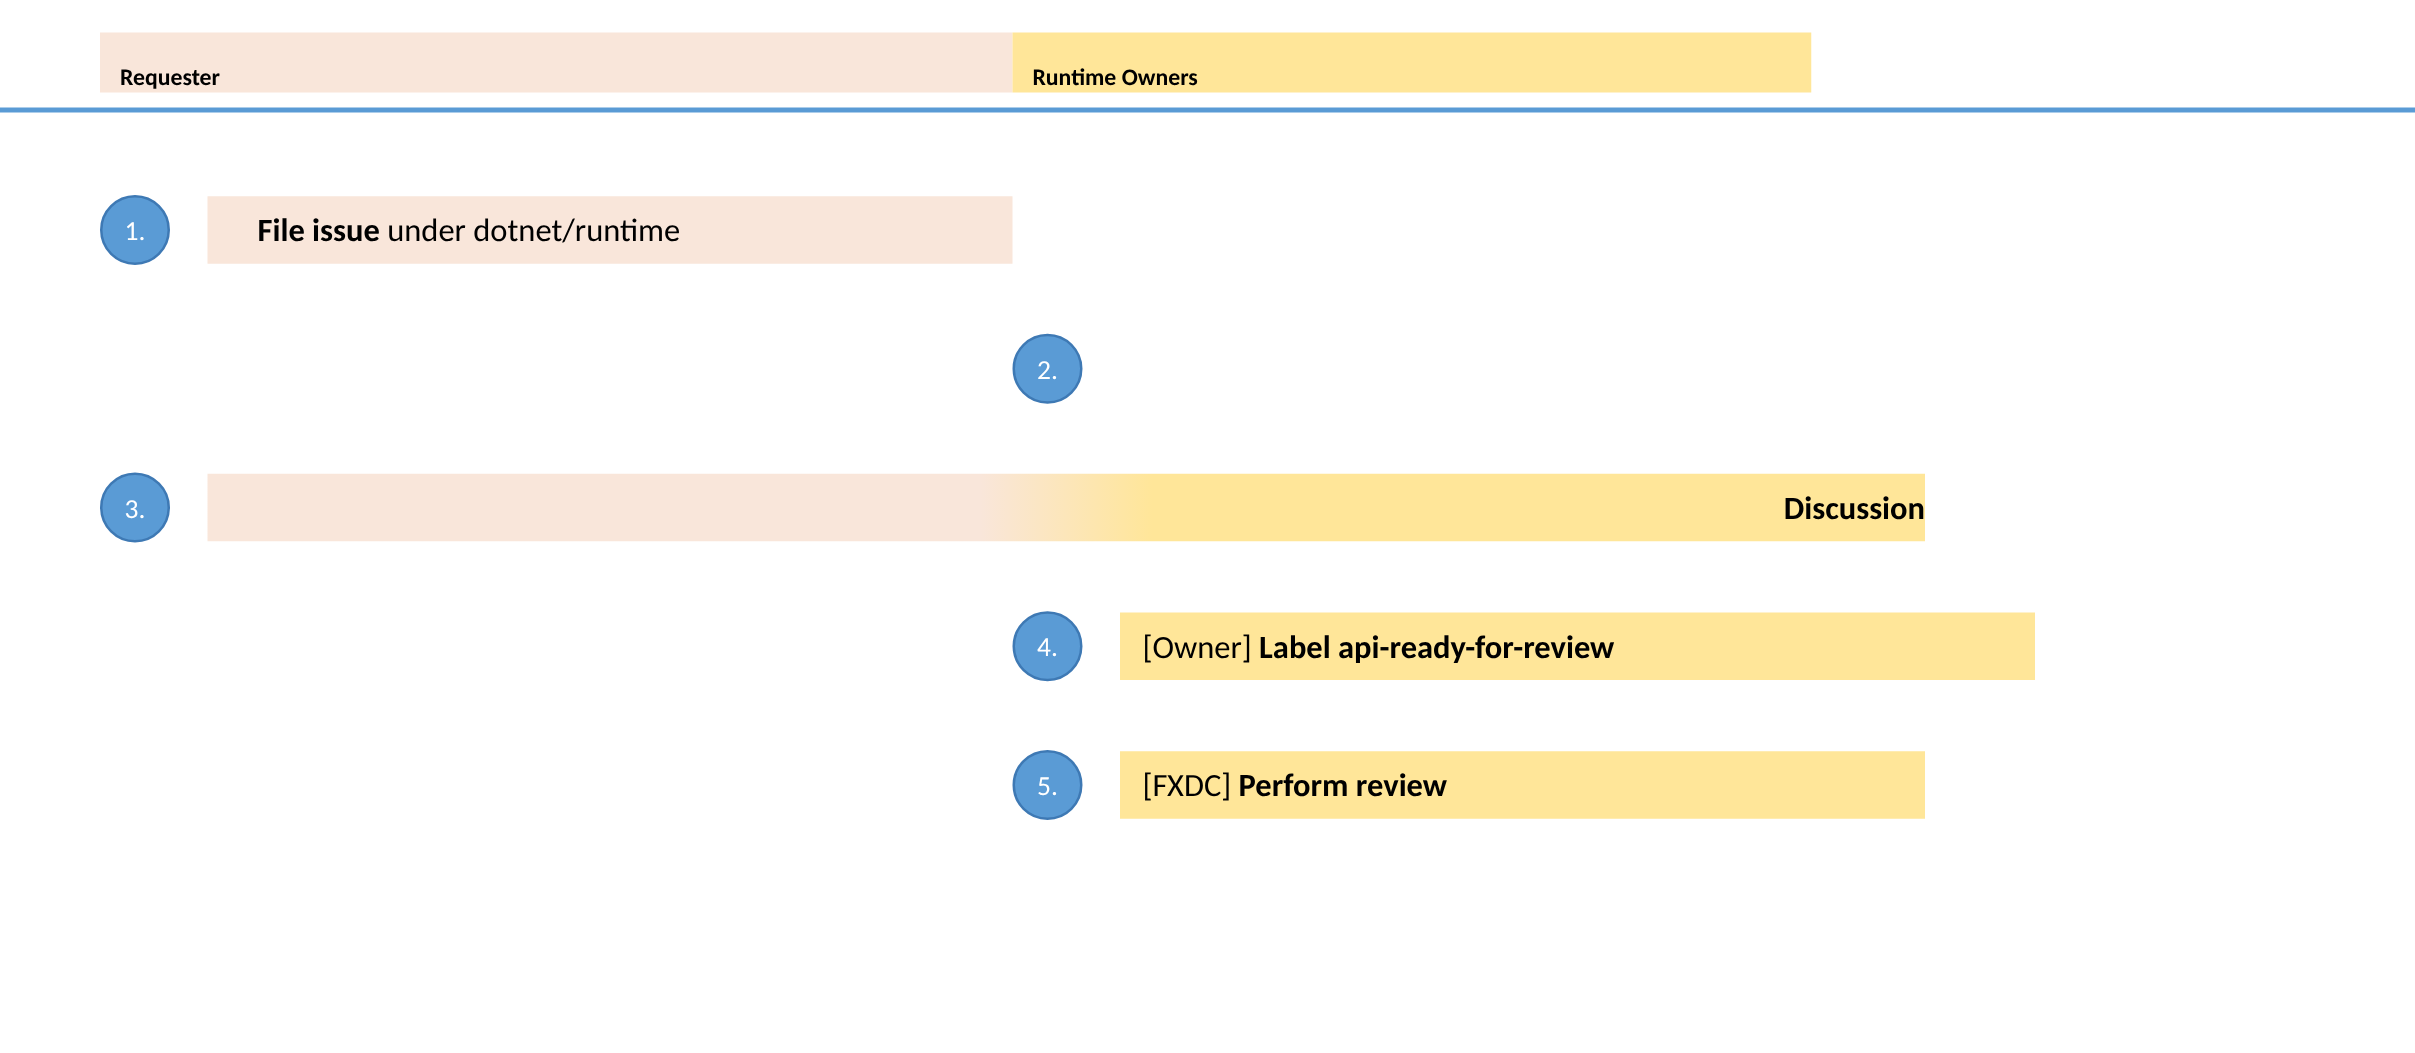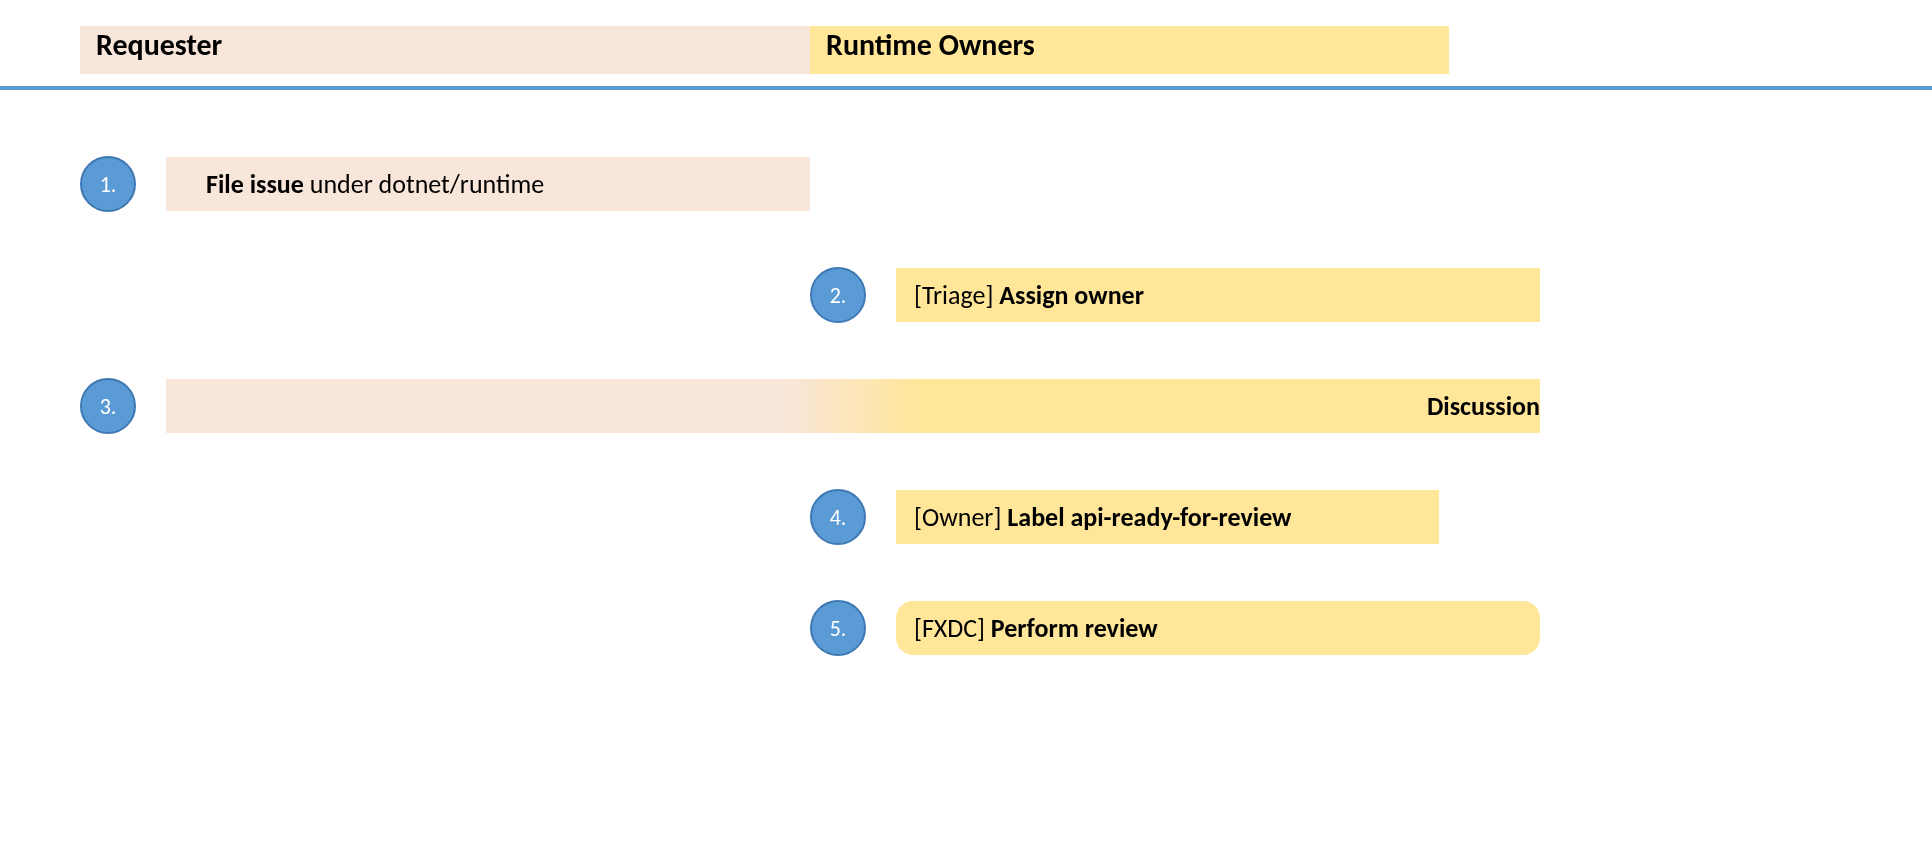--- a/index.html
+++ b/index.html
@@ -14,22 +14,22 @@
   .canvas {
     position: relative;
     width: 1932px;
     height: 842px;
   }
   .header-bar {
     position: absolute;
     top: 26px;
     height: 48px;
     display: flex;
-    align-items: flex-start;
-    font-size: 30px;
+    align-items: flex-end;
+    font-size: 19px;
     font-weight: 700;
     padding-left: 16px;
     box-sizing: border-box;
   }
   .header-left {
     left: 80px;
     width: 730px;
     background: #F9E6DA;
   }
   .header-right {
@@ -94,46 +94,41 @@
   </div>
   <div class="step-bar peach" style="left:166px; top:157px; width:644px;padding-left:40px;">
     <span>
       <span class="bold">File issue</span><span> under dotnet/runtime</span>
     </span>
   </div>
 
   <div class="badge" style="left:810px; top:267px;">
     <span>2.</span>
   </div>
-  <div class="step-bar yellow" style="left:896px; top:268px; width:644px;">
-    <span>
-      <span>[Triage] </span><span class="bold">Assign owner</span>
-    </span>
-  </div>
 
   <div class="badge" style="left:80px; top:378px;">
     <span>3.</span>
   </div>
   <div class="step-bar grad" style="left:166px; top:379px; width:1374px;justify-content:flex-end;">
     <span>
       <span class="bold">Discussion</span>
     </span>
   </div>
 
   <div class="badge" style="left:810px; top:489px;">
     <span>4.</span>
   </div>
-  <div class="step-bar yellow" style="left:896px; top:490px; width:543px;">
+  <div class="step-bar yellow" style="left:896px; top:490px; width:732px;">
     <span>
       <span>[Owner] </span><span class="bold">Label api-ready-for-review</span>
     </span>
   </div>
 
   <div class="badge" style="left:810px; top:600px;">
     <span>5.</span>
   </div>
-  <div class="step-bar yellow" style="left:896px; top:601px; width:644px;border-radius:17px;">
+  <div class="step-bar yellow" style="left:896px; top:601px; width:644px;">
     <span>
       <span>[FXDC] </span><span class="bold">Perform review</span>
     </span>
   </div>
 
 </div>
 
 </body></html>

